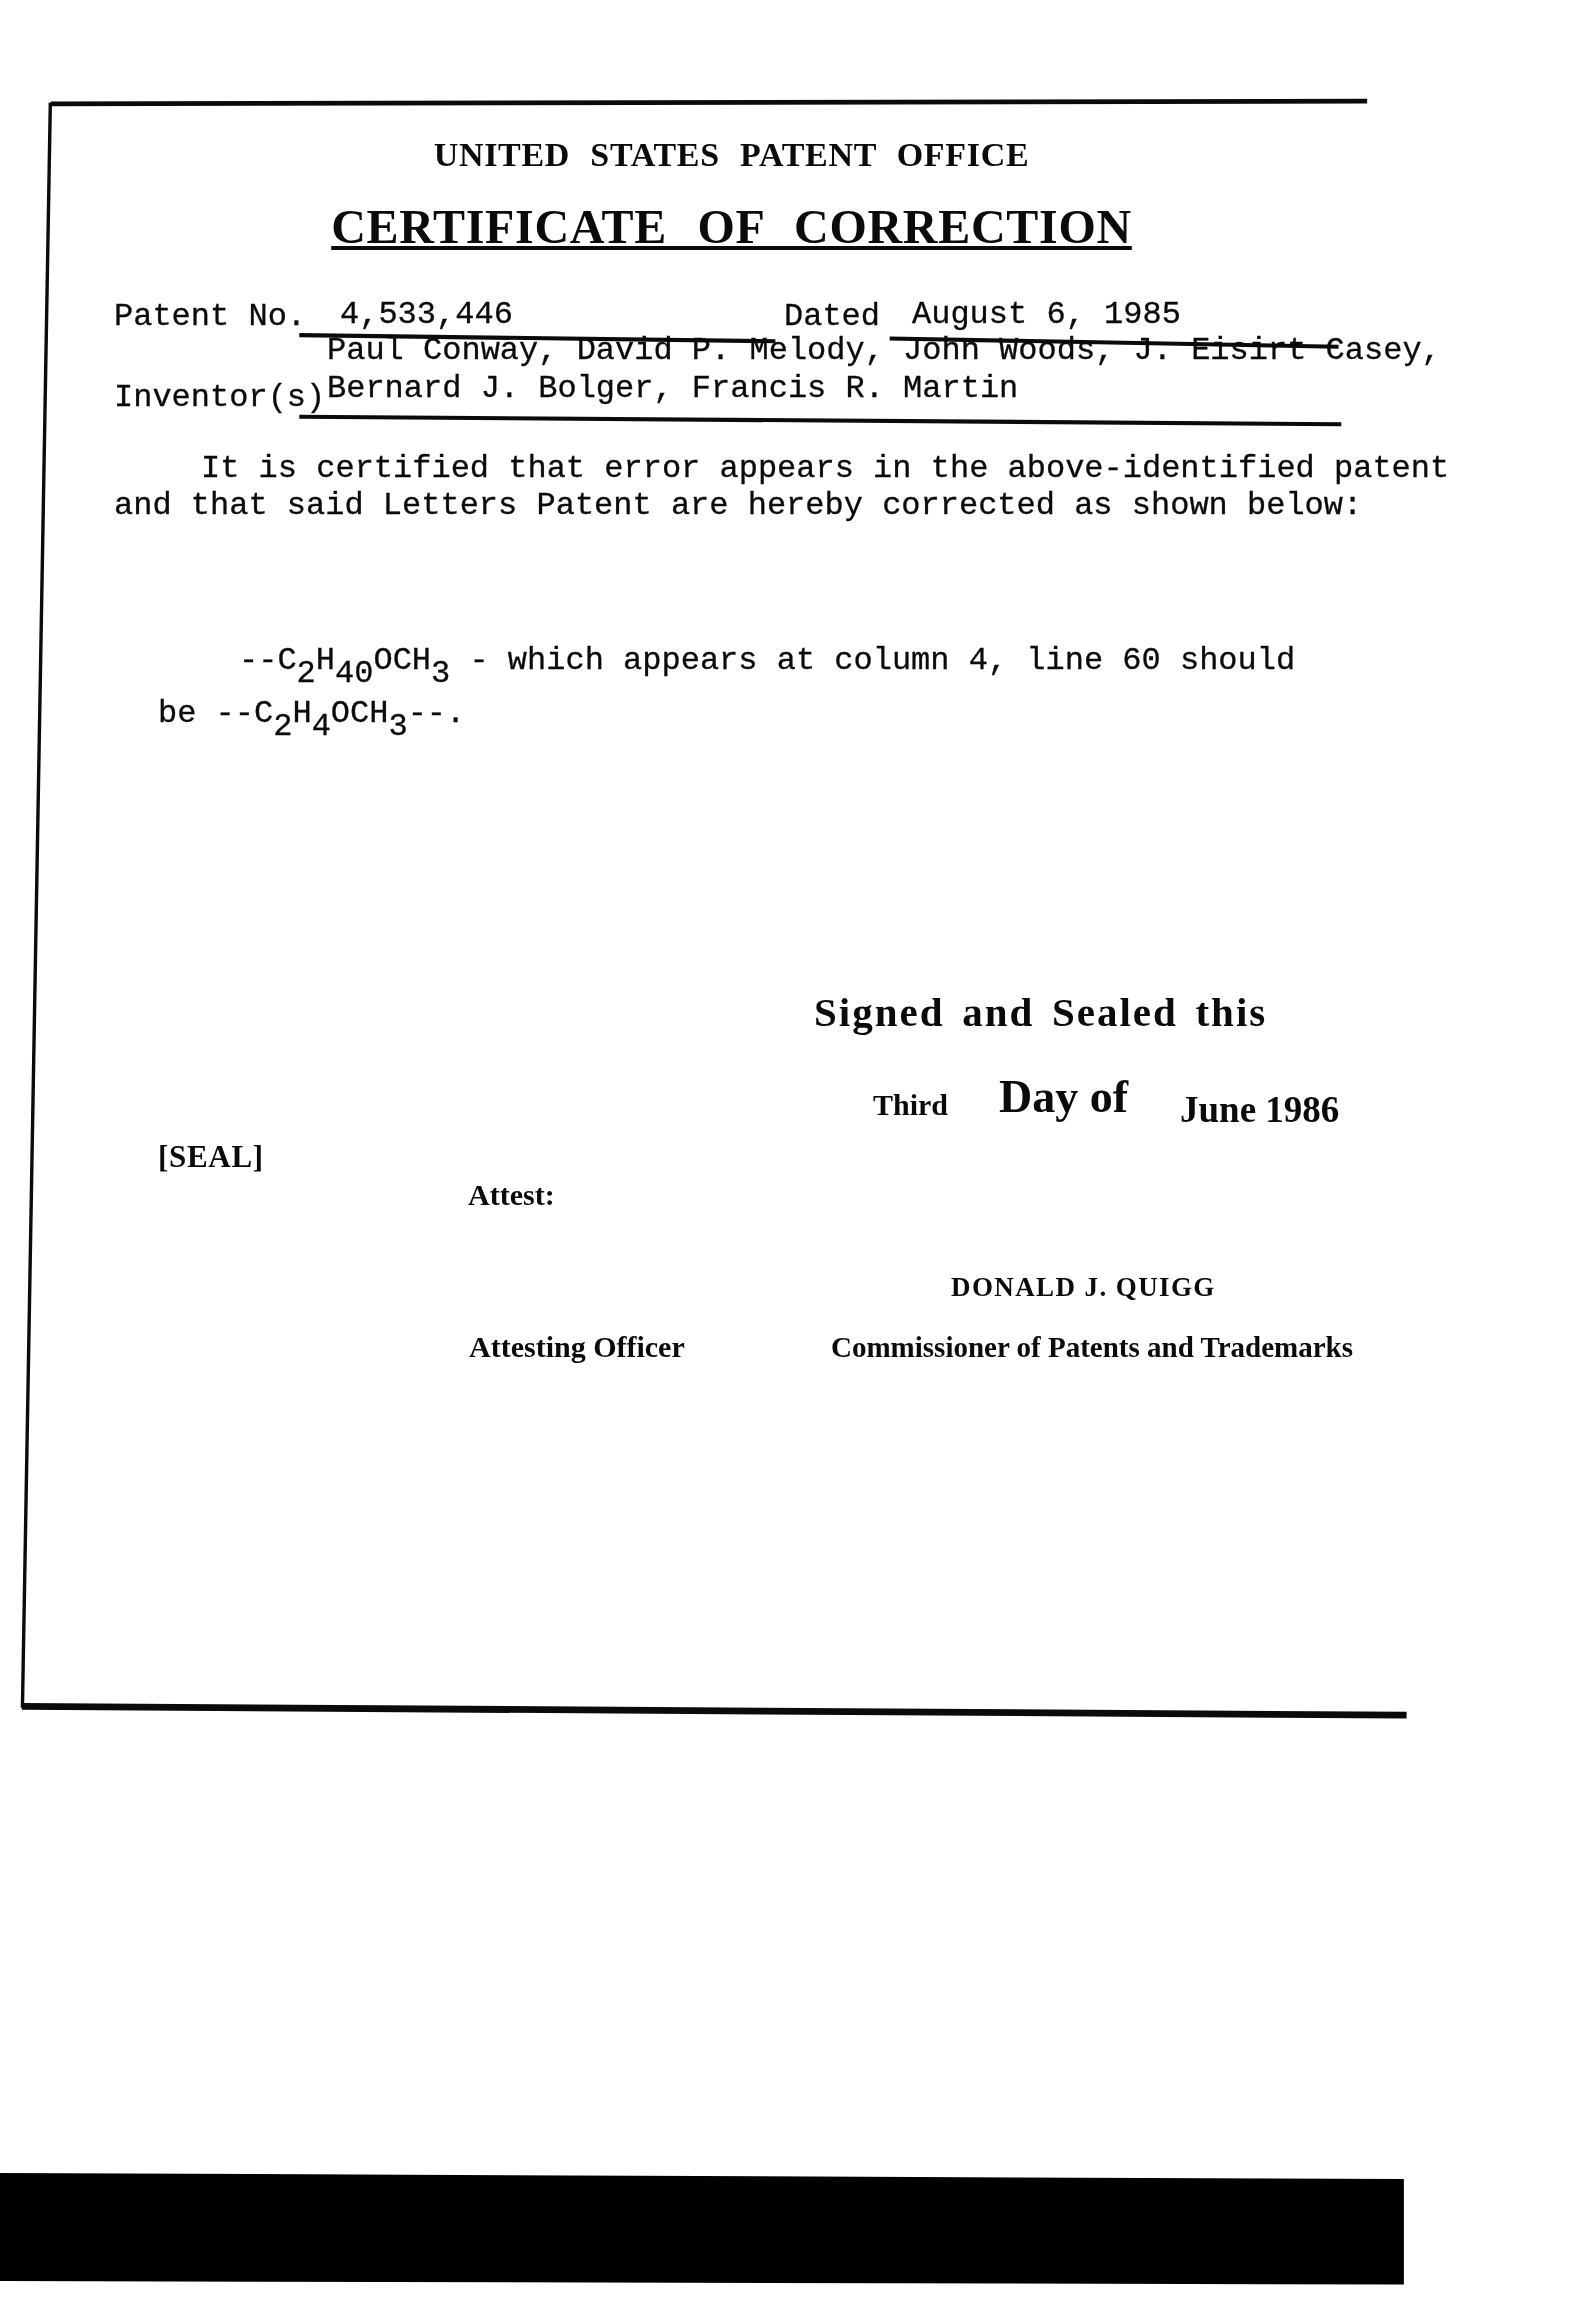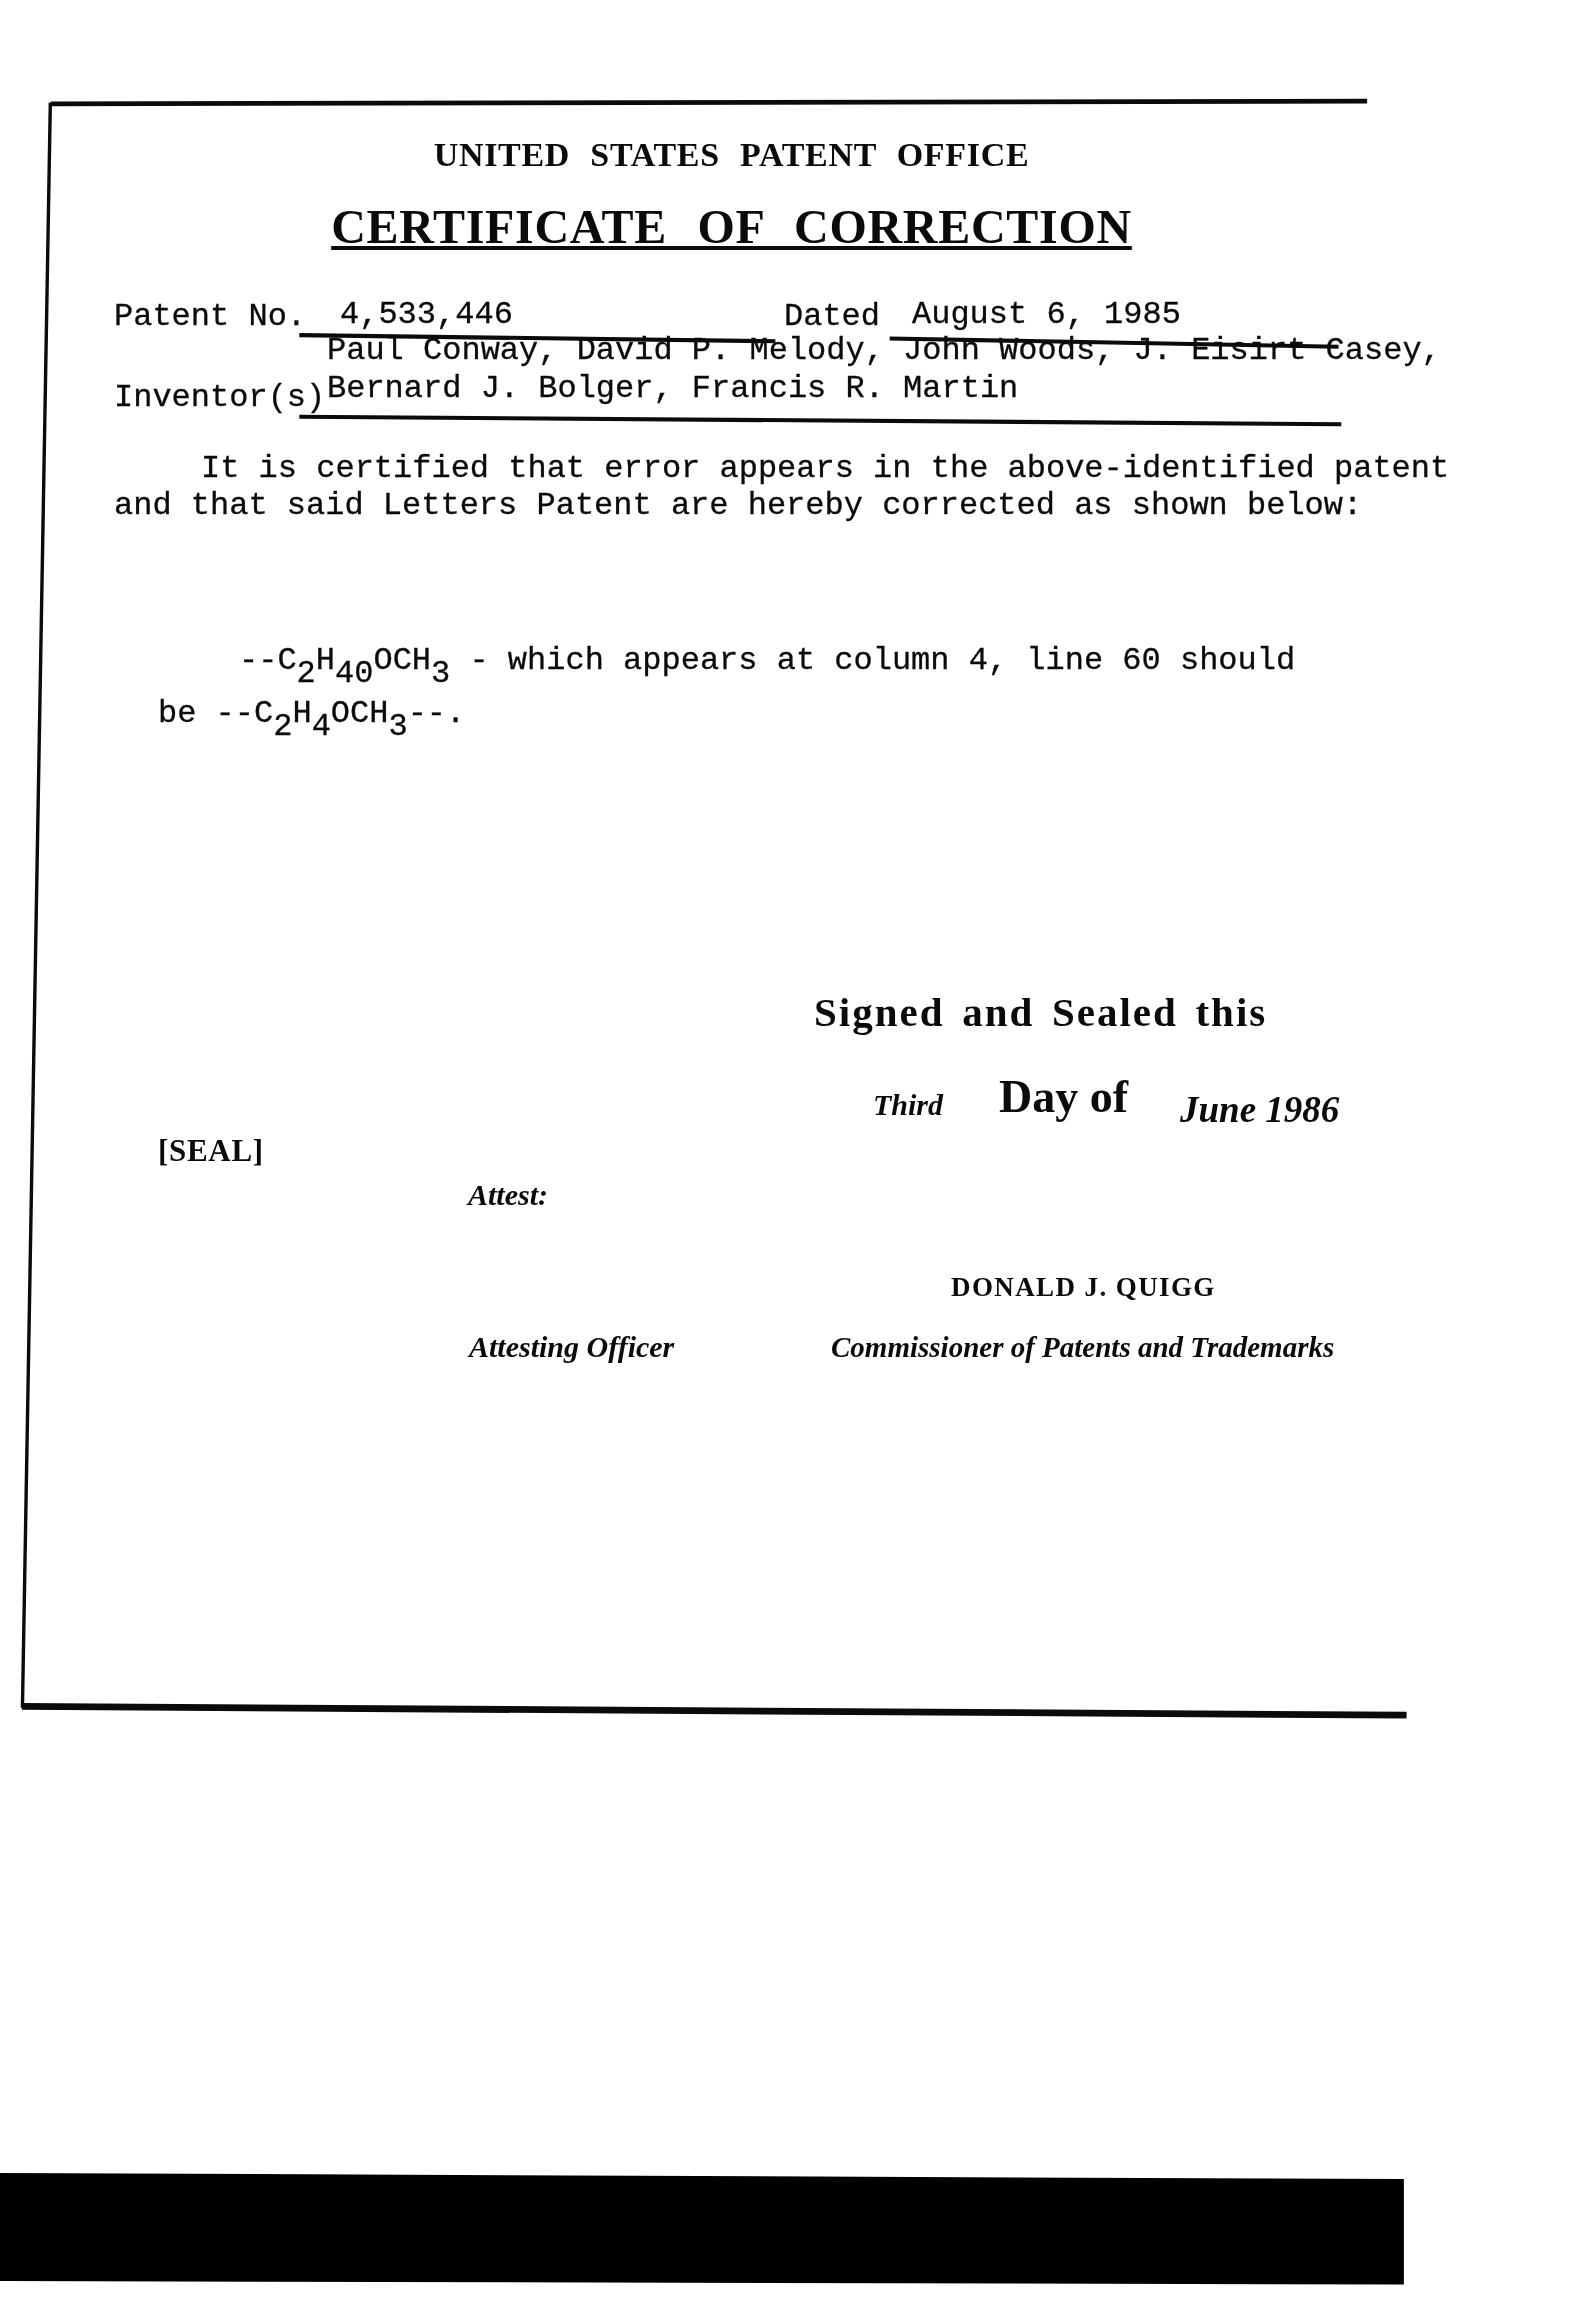--- a/index.html
+++ b/index.html
@@ -12,30 +12,30 @@
     overflow:hidden;
   }
   .abs { position:absolute; line-height:1; white-space:pre; }
   .mono {
     font-family:"Liberation Mono","DejaVu Sans Mono",monospace;
     font-size:32px;
     -webkit-text-stroke:0.3px currentColor;
   }
   .serif  { font-family:"Liberation Serif","DejaVu Serif",serif; }
   .bold   { font-weight:bold; }
-  .ital   { font-style:italic; }
+  .ital   { }
   .center { text-align:center; }
   .sub { display:inline-block; transform:translateY(13px); }
   #office-title { font-size:34px; letter-spacing:0.7px; word-spacing:11px; }
   #cert-title   { font-size:48px; letter-spacing:0.7px; word-spacing:17.7px;text-decoration:underline; }
   #signed-heading { font-size:41px; letter-spacing:2px; word-spacing:5.4px; }
   #day-word   { font-size:30px; }
   #day-of     { font-size:46px; }
   #sig-date   { font-size:37px; }
-  #seal-label { font-size:31px; letter-spacing:0.7px; }
+  #seal-label { font-size:31px; letter-spacing:0.7px;margin-top:6px; }
   #attest-label { font-size:30px; }
   #officer-name { font-size:27px; letter-spacing:1.4px; }
   #attesting-officer { font-size:30px; }
   #commissioner { font-size:29px; }
   svg.overlay { position:absolute; left:0; top:0; }
 </style>
 </head>
 <body>
 
 <div class="page" style="--ink: #0b0b0b; --paper: #ffffff;">

